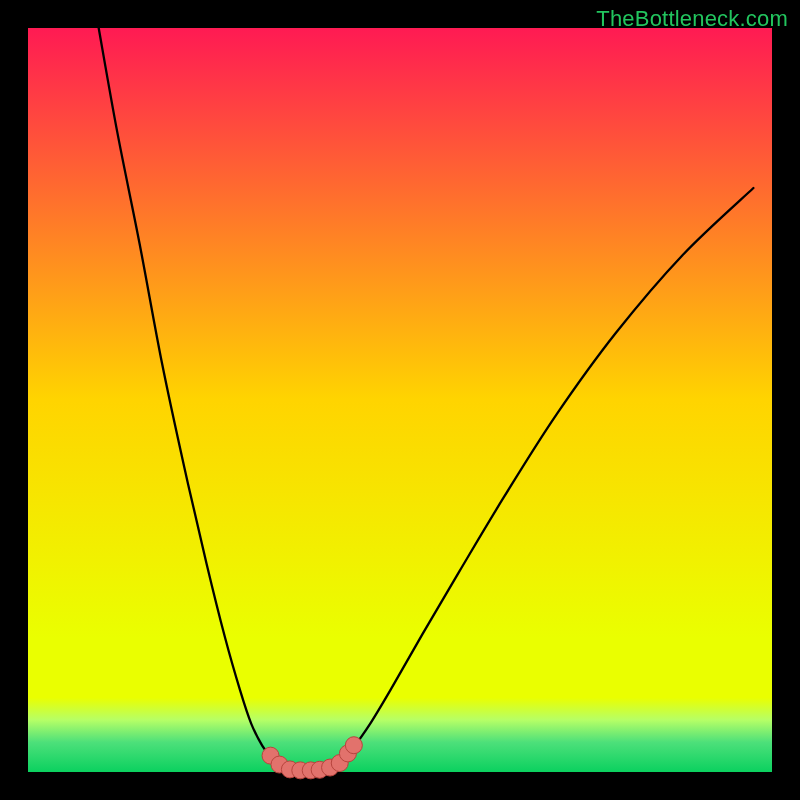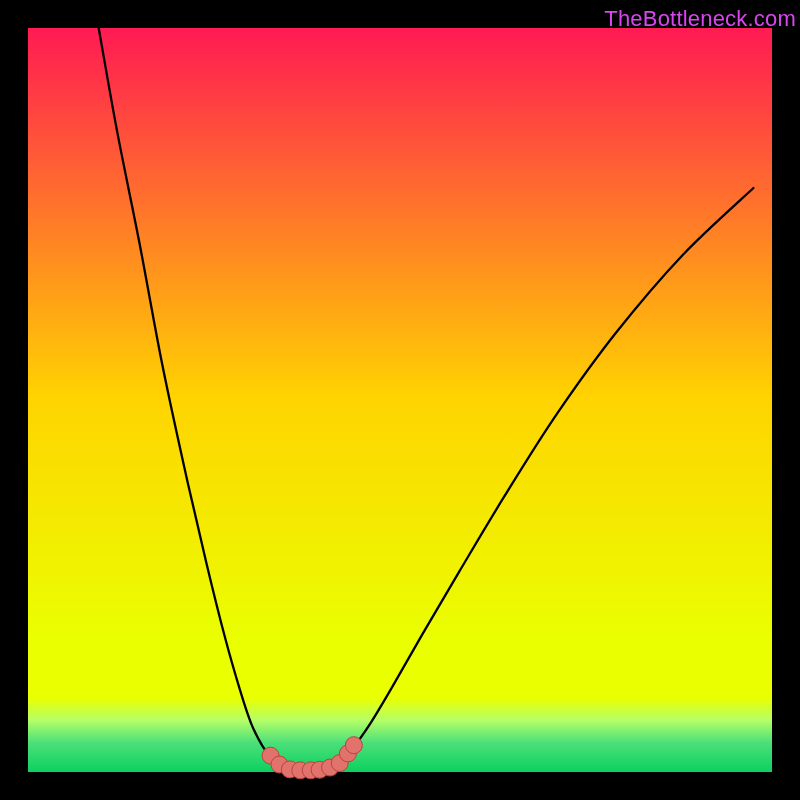--- a/index.html
+++ b/index.html
@@ -15,22 +15,22 @@
     position: relative;
     width: 800px;
     height: 800px;
   }
   svg {
     display: block;
   }
   .watermark {
     position: absolute;
     top: 6px;
-    right: 4px;
-    color: #d946ef;
+    right: 12px;
+    color: #22c55e;
     font-size: 22px;
     font-weight: 400;
     letter-spacing: 0.2px;
     user-select: none;
   }
 </style>
 </head>
 <body>
 
 <div class="canvas-wrap">

